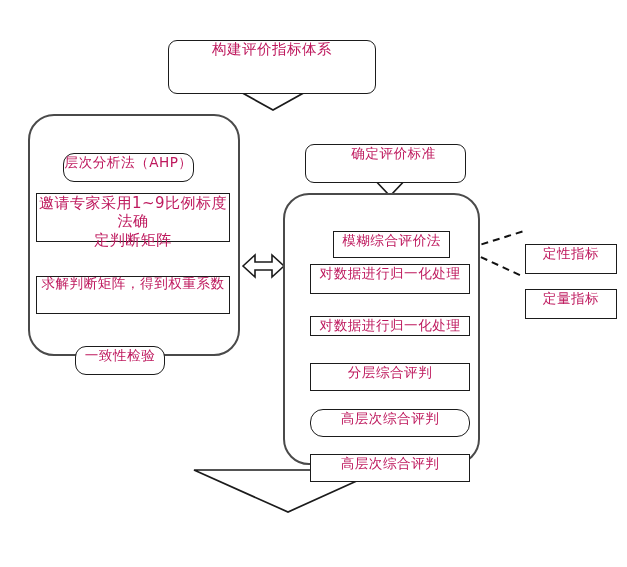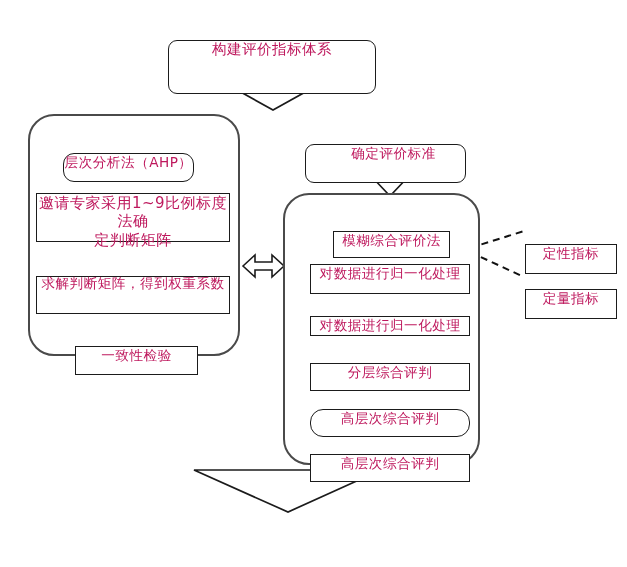--- a/index.html
+++ b/index.html
@@ -104,21 +104,21 @@
 
   <div class="node t13" style="left:36px; top:165px; width:194px; height:49px;">
     <span>邀请专家采用1~9比例标度法确
 定判断矩阵</span>
   </div>
 
   <div class="node t14" style="left:36px; top:248px; width:194px; height:38px;font-family:Liberation Mono, monospace;">
     <span>求解判断矩阵，得到权重系数</span>
   </div>
 
-  <div class="node t14" style="left:75px; top:318px; width:123px; height:29px;">
+  <div class="node t14" style="left:75px; top:318px; width:90px; height:29px;border-radius:11px;">
     <span>一致性检验</span>
   </div>
 
   <div class="node rounded t14" style="left:305px; top:116px; width:161px; height:39px;padding-left:16px;">
     <span>确定评价标准</span>
   </div>
 
   <div class="panel" style="left:283px; top:193px; width:197px; height:272px;"></div>
 
   <div class="node t14" style="left:333px; top:203px; width:117px; height:27px;">

